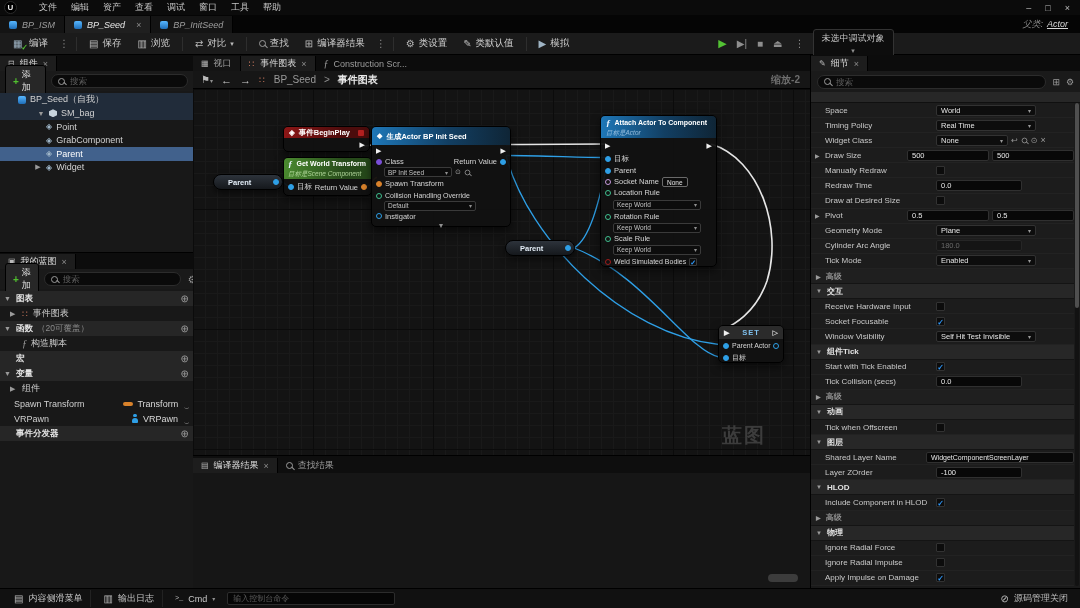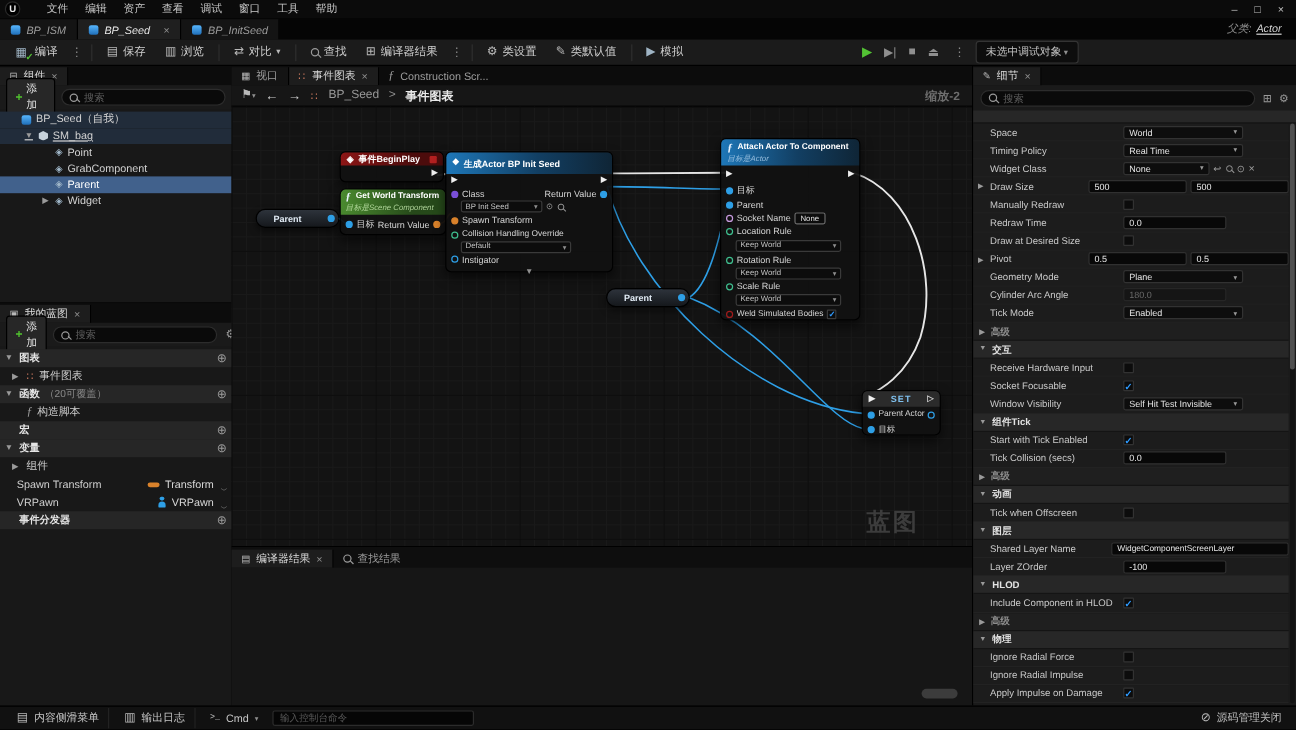--- a/index.html
+++ b/index.html
@@ -29,21 +29,21 @@
   .tsep { width:1px; height:14px; background:#2e2e2e; margin:0 3px; }
   .kebab { color:#8a8a8a; font-size:10px; padding:0 2px; }
   .ticon { color:#b9b9b9; font-size:10px; line-height:1; }
   .compile-wrap { position:relative; width:12px; height:12px; }
   .compile-wrap .grid { position:absolute; left:0; top:0; color:#9fb4c4; font-size:10px; }
   .compile-wrap .chk { position:absolute; right:-3px; bottom:-2px; color:#53c234; font-size:8px; font-weight:bold; }
   .mag { position:relative; width:7px; height:7px; border:1.4px solid #9a9a9a; border-radius:50%; display:inline-block; }
   .mag::after { content:""; position:absolute; width:4px; height:1.4px; background:#9a9a9a; transform:rotate(45deg); right:-3px; bottom:-1px; }
   .play { color:#53c234; font-size:11px; }
   .playdim { color:#8f8f8f; font-size:10px; }
-  #debugsel { display:flex; align-items:center; gap:2px; background:#0d0d0d; border:1px solid #333; border-radius:3px; padding:2px 8px; font-size:9px; color:#c3c3c3; margin-left:4px; }
+  #debugsel { display:flex; align-items:center; gap:2px; background:#0d0d0d; border:1px solid #333; border-radius:3px; padding:2px 8px; font-size:9px; color:#c3c3c3; margin-left:4px;flex-direction:column; }
 
   
   .panel-tabstrip { height:16px; background:#0c0c0c; display:flex; align-items:flex-end; }
   .ptab { height:15px; background:#1d1d1d; display:flex; align-items:center; gap:5px; padding:0 8px; font-size:9px; color:#dcdcdc; border-right:1px solid #000; }
   .ptab .close { color:#8b8b8b; }
   .ptoolrow { height:20px; display:flex; align-items:center; gap:5px; padding:0 5px; background:#1a1a1a; }
   .addbtn { display:flex; align-items:center; gap:3px; background:#272727; border:1px solid #000; border-radius:3px; padding:2px 7px; font-size:9px; color:#e3e3e3; }
   .addbtn .plus { color:#51c12f; font-weight:bold; font-size:10px; }
   .searchbox { flex:1; display:flex; align-items:center; gap:5px; background:#0a0a0a; border:1px solid #2c2c2c; border-radius:8px; height:14px; padding:0 6px; }
   .searchbox input { flex:1; background:transparent; border:none; outline:none; color:#cfcfcf; font-size:8.5px; font-family:"Liberation Sans",sans-serif; }
@@ -283,21 +283,21 @@
           <span class="mag"></span>
           <input placeholder="搜索" style="">
         </div>
       </div>
       <div id="comp-tree">
           <div class="trow ctx" style="padding-left: 6px;">
             <span class="exp"></span>
             <span class="bpicon-sm"></span>
             <span>BP_Seed（自我）</span>
           </div>
-          <div class="trow ctx" style="padding-left: 20px; text-decoration: underline;">
+          <div class="trow ctx" style="padding-left: 37px;">
             <span class="exp">▼</span>
             <span class="meshicon"></span>
             <span>SM_bag</span>
           </div>
           <div class="trow" style="padding-left: 34px;">
             <span class="exp"></span>
             <span class="sceneicon">◈</span>
             <span>Point</span>
           </div>
           <div class="trow" style="padding-left: 34px;">

